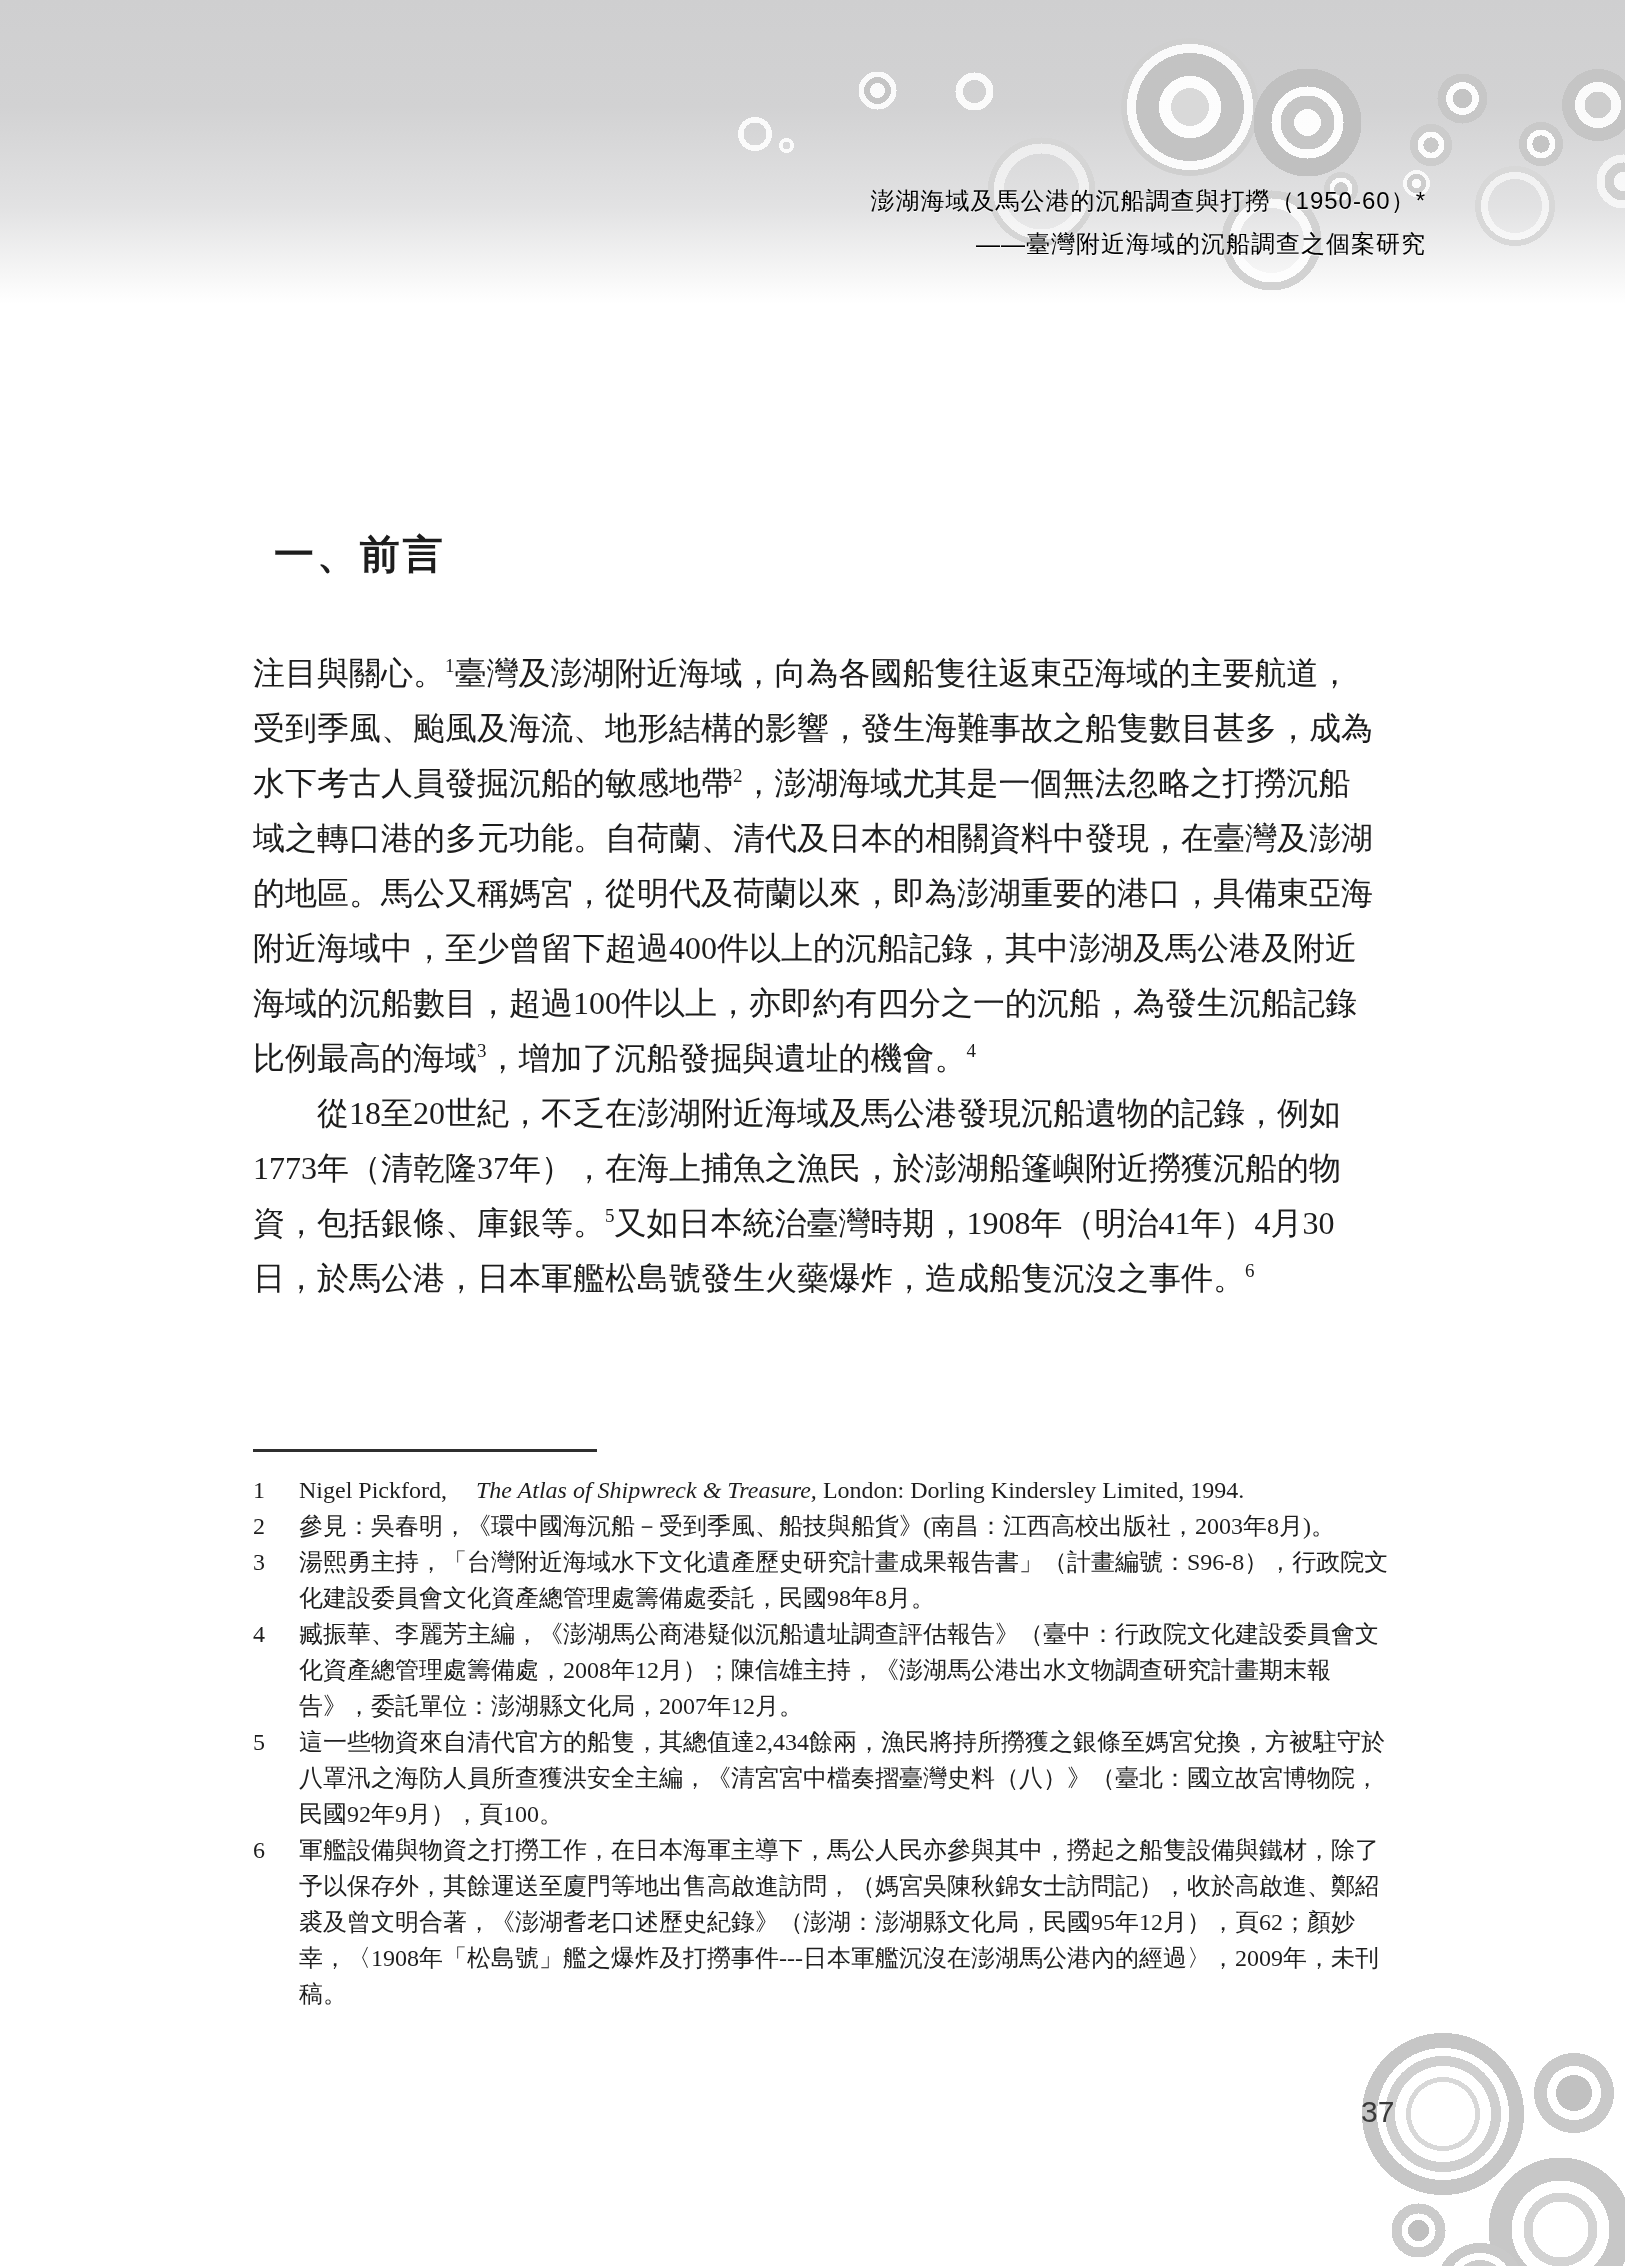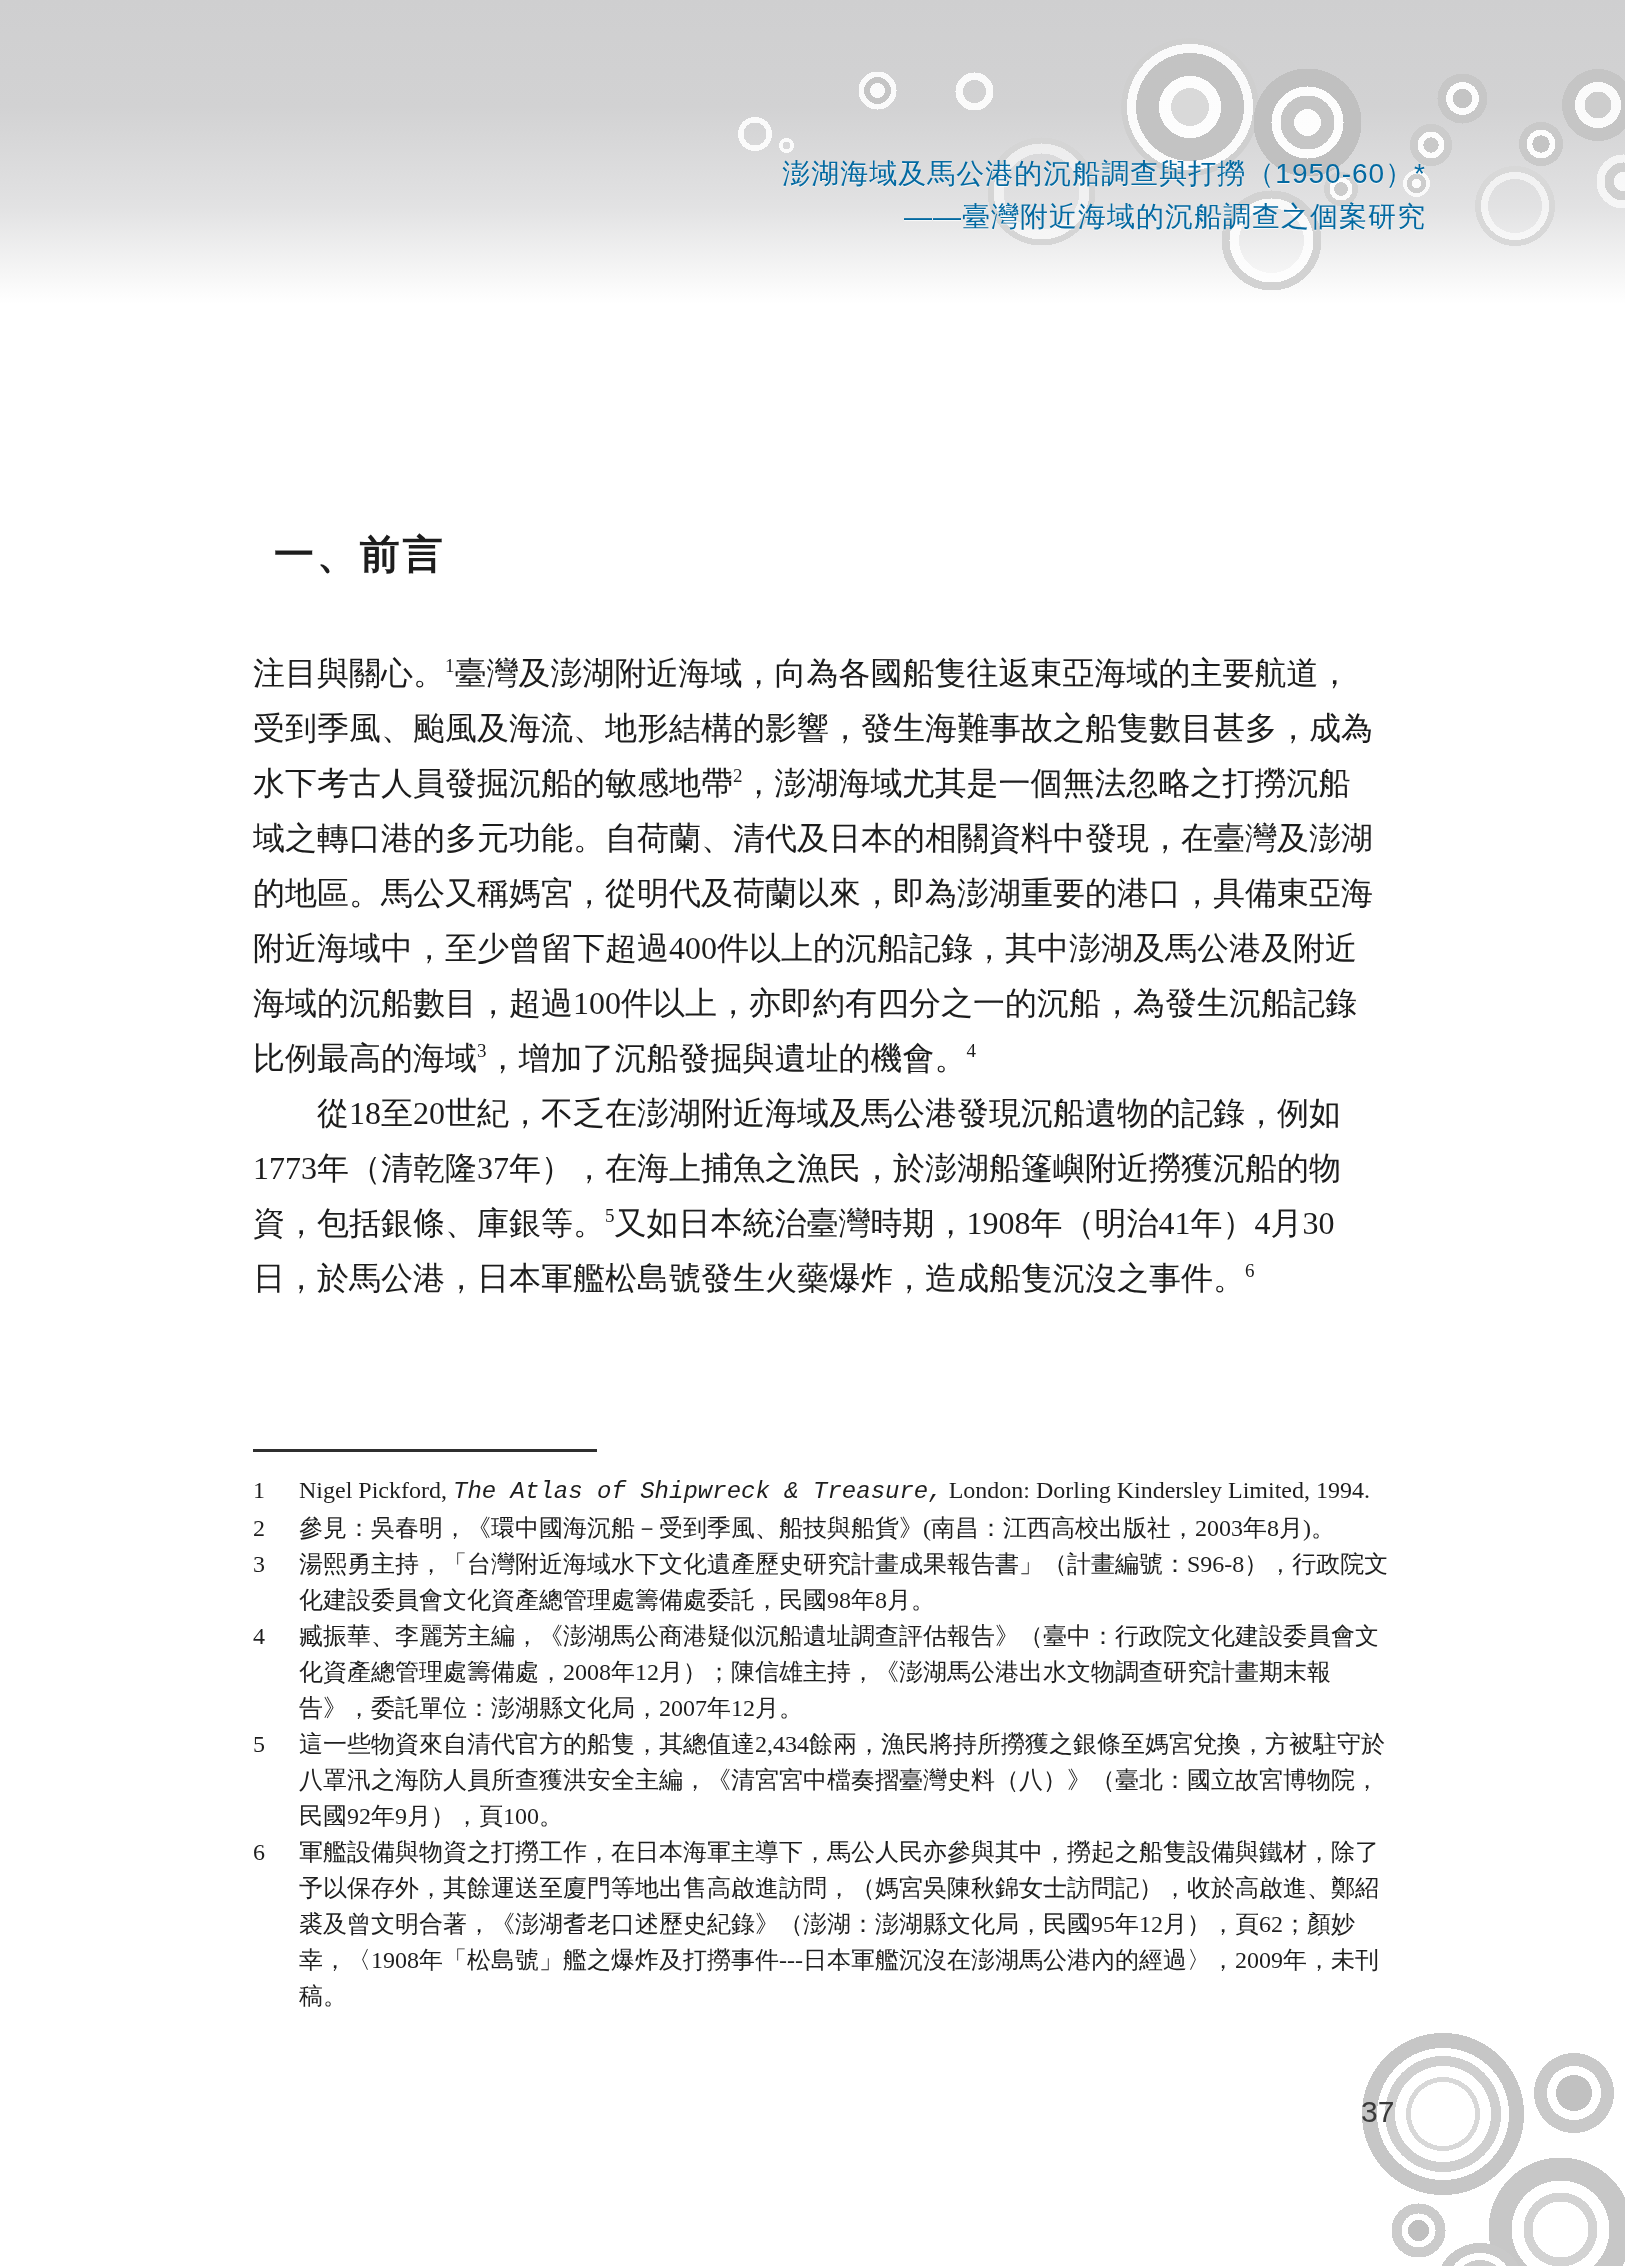--- a/index.html
+++ b/index.html
@@ -38,25 +38,25 @@
   .tc15{left:1587px;top:145px;width:73px;height:73px;background:radial-gradient(circle,rgba(255,255,255,.8) 0 9.6px,#d0d0d0 9.6px 19px,rgba(255,255,255,.7) 19px 27px,rgba(255,255,255,0) 27px);}
   .tc16{left:1472px;top:163px;width:86px;height:86px;background:radial-gradient(circle,rgba(255,255,255,0) 0 27px,rgba(255,255,255,.6) 27px 34px,#d8d8d8 34px 40px,rgba(255,255,255,0) 40px);}
   
   .bc1{left:1361px;top:2032px;width:164px;height:164px;display:flex;align-items:center;justify-content:flex-start;background:radial-gradient(circle,#ffffff 0 32px,#d8d8d8 32px 37px,#ffffff 37px 48px,#cfcfcf 48px 58px,#ffffff 58px 66px,#c6c6c6 66px 81px,rgba(255,255,255,0) 81px);}
   .bc2{left:1530px;top:2049px;width:88px;height:88px;background:radial-gradient(circle,#c1c1c1 0 18px,#ffffff 18px 27px,#c9c9c9 27px 40px,rgba(255,255,255,0) 40px);}
   .bc3{left:1485px;top:2154px;width:151px;height:151px;background:radial-gradient(circle,#ffffff 0 28px,#d3d3d3 28px 37px,#ffffff 37px 49px,#c7c7c7 49px 72px,rgba(255,255,255,0) 72px);}
   .bc4{left:1388px;top:2200px;width:61px;height:61px;background:radial-gradient(circle,#bfbfbf 0 10.5px,#ffffff 10.5px 17px,#cbcbcb 17px 27px,rgba(255,255,255,0) 27px);}
   .bc5{left:1434px;top:2241px;width:92px;height:92px;background:radial-gradient(circle,#ffffff 0 17px,#cccccc 17px 27px,#ffffff 27px 34px,#c9c9c9 34px 44px,rgba(255,255,255,0) 44px);}
   
   .header-title{
-    position:absolute;right:199px;top:152px;
+    position:absolute;right:199px;top:179px;
     text-align:right;
     font-family:"Liberation Sans", sans-serif;
-    font-size:28px;line-height:43px;
-    color:#0369a1;letter-spacing:1px;
+    font-size:24px;line-height:43px;
+    color:#000000;letter-spacing:1px;
     text-shadow:0 1px 1px rgba(255,255,255,.8);
     white-space:nowrap;
   }
   
   .section-heading{
     position:absolute;left:254px;top:531px;
     font-family:"Liberation Sans", sans-serif;
     font-weight:bold;font-size:40px;line-height:46px;
     color:#1d1d1d;letter-spacing:2.9px;
     white-space:nowrap;
@@ -73,21 +73,21 @@
   .fn-divider{
     position:absolute;left:253px;top:1449px;width:344px;height:2.9px;
     background:#2f2f2f;
   }
   .footnotes{
     position:absolute;left:253px;top:1472px;width:1145px;
     font-size:24px;line-height:36px;color:#1e1e1e;
   }
   .footnote{padding-left:46px;}
   .fn-num{display:inline-block;width:46px;margin-left:-46px;}
-  .fn-text i{font-family:Liberation Mono, monospace;}
+  .fn-text i{font-family:Liberation Serif, serif;margin-left:23px;}
   
   .page-number{
     font-family:"Liberation Sans", sans-serif;
     font-size:30px;color:#3a3a3a;
     position:relative;top:-1.9px;
   }
 </style>
 </head>
 <body>
 

